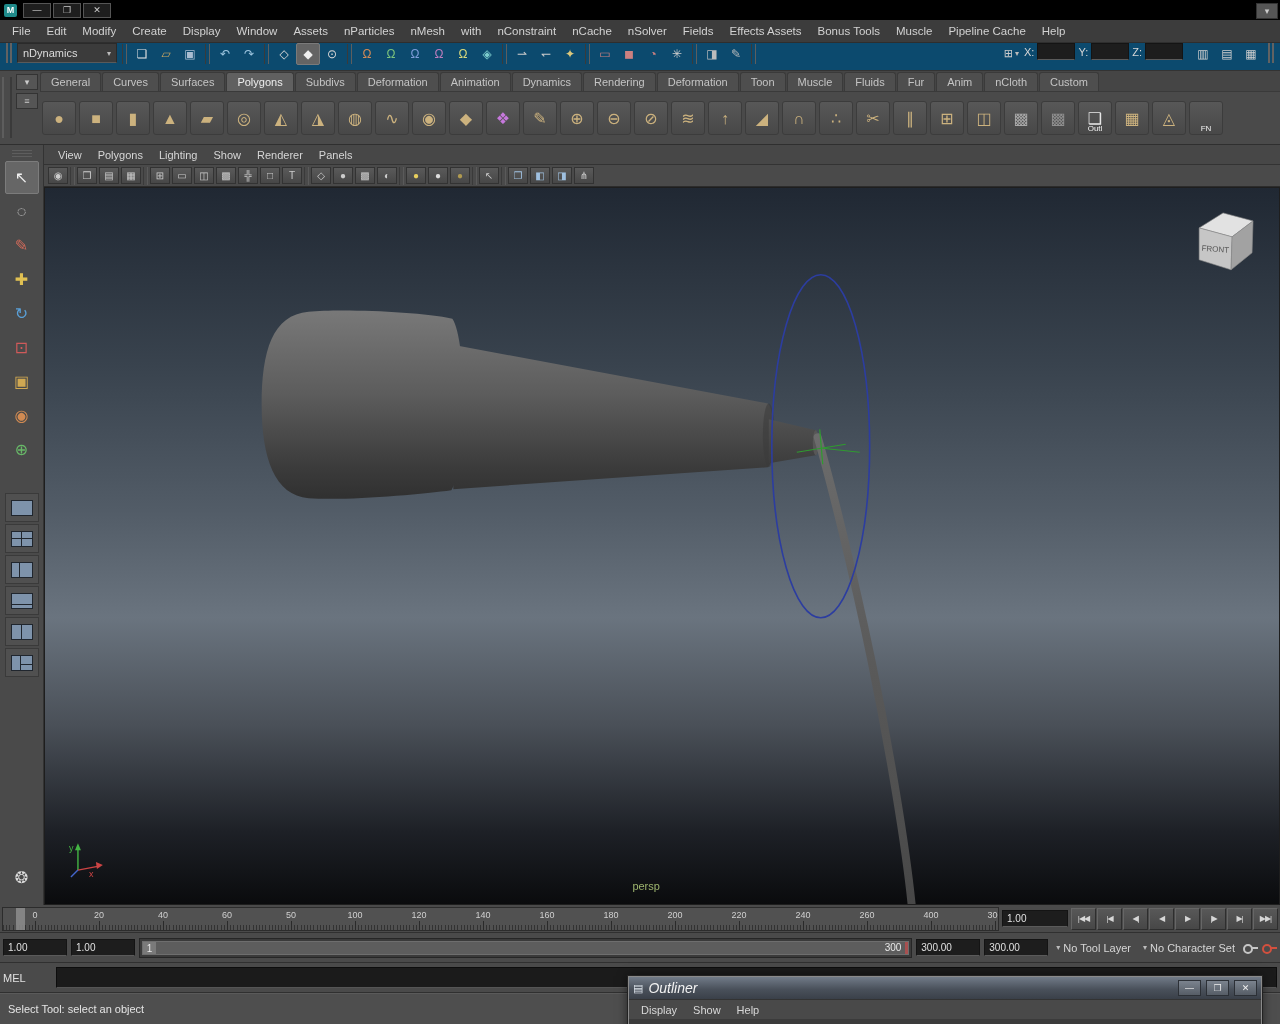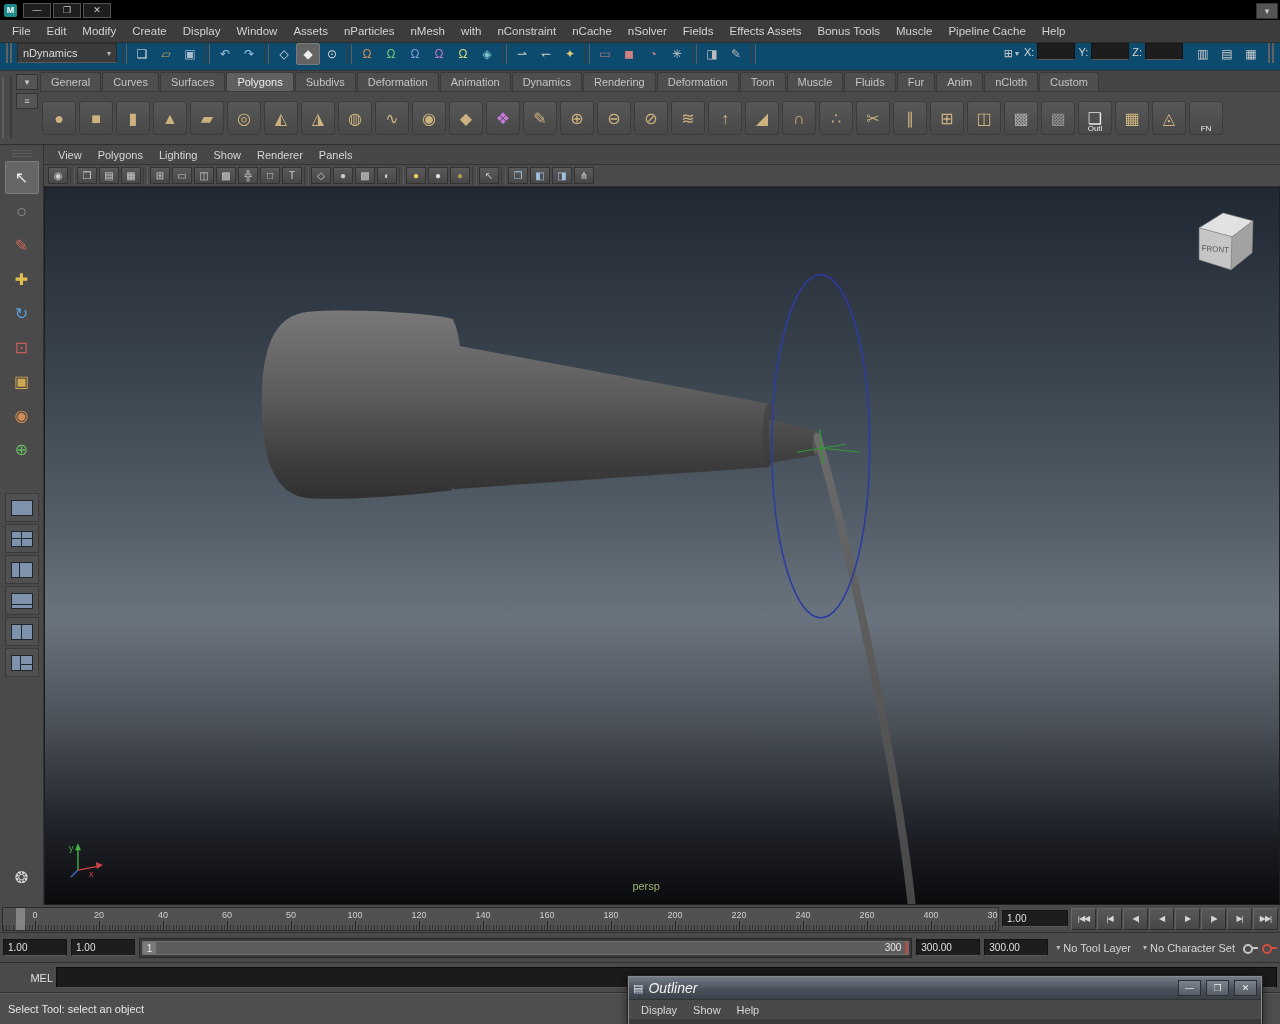--- a/index.html
+++ b/index.html
@@ -99,21 +99,21 @@
   .range-bar::after{content:"";position:absolute;right:0;top:0;bottom:0;width:3px;background:#a85050;}
   .layer-btn{display:flex;align-items:center;gap:3px;color:#d6d6d6;font-size:11px;padding:0 4px;height:20px;background:transparent;border:none;white-space:nowrap;}
   .keyicon{display:inline-block;width:15px;height:7px;position:relative;}
   .keyicon::before{content:"";position:absolute;left:0;top:0;width:6px;height:6px;border:2px solid currentColor;border-radius:50%;}
   .keyicon::after{content:"";position:absolute;left:8px;top:3px;width:7px;height:2px;background:currentColor;}
   .key-gray{color:#c6c6c6;}
   .key-red{color:#d2503e;}
 
   
   .commandline{height:30px;display:flex;align-items:center;background:#4a4a4a;border-bottom:1px solid #303030;padding:3px;gap:3px;flex:0 0 auto;}
-  .mel-label{width:50px;text-align:right;font-size:11px;color:#e0e0e0;background:transparent;border:none;}
+  .mel-label{width:50px;text-align:left;font-size:11px;color:#e0e0e0;background:transparent;border:none;}
   .cmd-input{flex:1;height:21px;background:#1b1b1b;border:1px solid #0d0d0d;border-bottom-color:#555;color:#ddd;}
   .helpline{height:31px;display:flex;align-items:center;background:#4e4e4e;padding:0 8px;font-size:11px;color:#e4e4e4;border-top:1px solid #5a5a5a;flex:0 0 auto;}
 
   
   .outliner-window{position:absolute;left:628px;top:976px;width:634px;height:72px;border:1px solid #8a8a8a;outline:1px solid #222;background:#444;z-index:20;box-shadow:0 0 10px rgba(0,0,0,.6);}
   .ow-titlebar{height:22px;background:linear-gradient(180deg,#717b88,#4a515b 55%,#3a4049);display:flex;align-items:center;padding:0 4px;gap:5px;}
   .ow-icon{color:#dbe2ea;font-size:11px;}
   .ow-title{flex:1;color:#f2f2f2;font-size:14px;font-style:italic;}
   .ow-btn{width:23px;height:16px;background:linear-gradient(#7b838e,#565d66);border:1px solid #2c3036;color:#eee;font-size:9px;line-height:13px;text-align:center;padding:0;}
   .ow-menubar{height:20px;background:#494949;display:flex;align-items:center;padding:0 4px;border-top:1px solid #333;}

